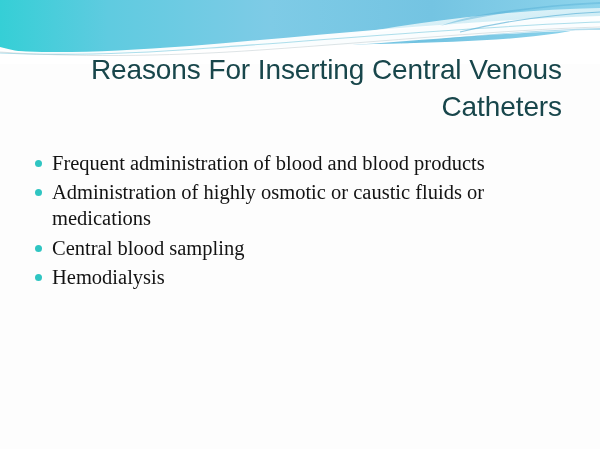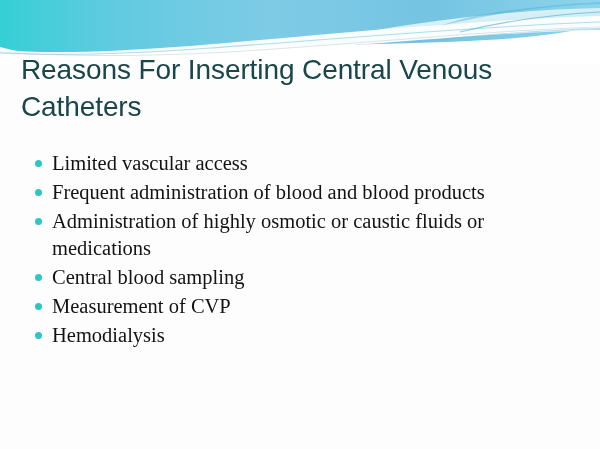--- a/index.html
+++ b/index.html
@@ -29,24 +29,24 @@
   }
   #header-graphic svg {
     display: block;
     width: 600px;
     height: 64px;
   }
 
   
   #title-block {
     position: absolute;
-    left: 21px;
+    left: 38px;
     top: 52px;
     width: 524px;
-    text-align: left;
+    text-align: right;
   }
   #slide-title {
     margin: 0;
     font-family: "Liberation Sans", "DejaVu Sans", sans-serif;
     font-size: 28px;
     line-height: 1.32;
     font-weight: 400;
     color: #18464b;
     letter-spacing: -0.1px;
   }
@@ -128,37 +128,29 @@
     </svg>
   </div>
 
   <div id="title-block">
     <h1 id="slide-title">Reasons For Inserting Central Venous Catheters</h1>
   </div>
 
   <ul id="bullet-list">
     <li class="bullet-item">
       <span class="bullet-marker"></span>
-      <span class="bullet-text">Limited vascular access</span>
-    </li>
-    <li class="bullet-item">
-      <span class="bullet-marker"></span>
       <span class="bullet-text">Frequent administration of blood and blood products</span>
     </li>
     <li class="bullet-item">
       <span class="bullet-marker"></span>
       <span class="bullet-text">Administration of highly osmotic or caustic fluids or medications</span>
     </li>
     <li class="bullet-item">
       <span class="bullet-marker"></span>
       <span class="bullet-text">Central blood sampling</span>
     </li>
     <li class="bullet-item">
       <span class="bullet-marker"></span>
-      <span class="bullet-text">Measurement of CVP</span>
-    </li>
-    <li class="bullet-item">
-      <span class="bullet-marker"></span>
       <span class="bullet-text">Hemodialysis</span>
     </li>
   </ul>
 
 </div>
 
 </body></html>

